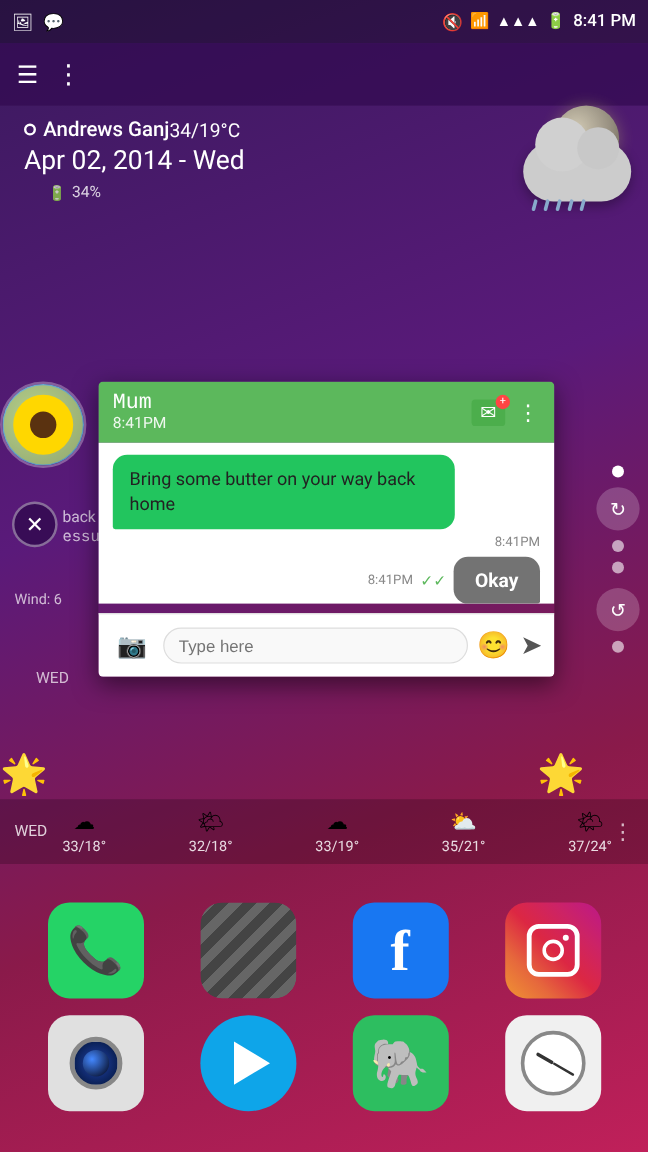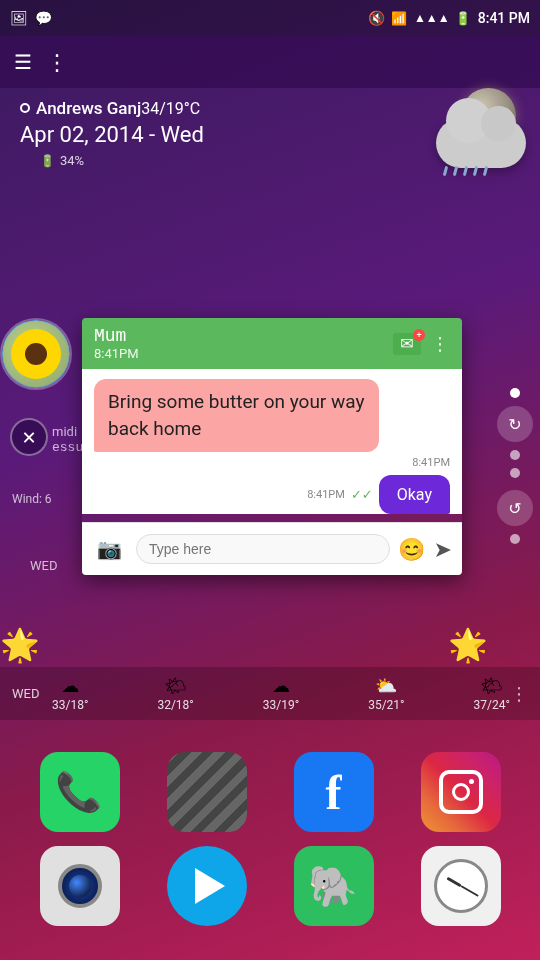--- a/index.html
+++ b/index.html
@@ -251,25 +251,25 @@
       letter-spacing: 1px;
     }
 
     .notif-body {
       background: white;
       padding: 10px 12px 0 12px;
     }
 
     
     .bubble-received {
-      background: #fca5a5;
+      background: #22c55e;
       border-radius: 12px 12px 12px 2px;
       padding: 10px 14px;
       max-width: 80%;
-      font-size: 19px;
+      font-size: 15px;
       color: #222;
       margin-bottom: 4px;
       line-height: 1.4;
     }
     .bubble-time-received {
       font-size: 11px;
       color: #888;
       text-align: right;
       margin-bottom: 6px;
     }
@@ -278,26 +278,26 @@
       justify-content: flex-end;
       align-items: center;
       gap: 6px;
       margin-bottom: 0;
     }
     .bubble-time-sent {
       font-size: 11px;
       color: #888;
     }
     .bubble-sent {
-      background: #6d28d9;
+      background: #737373;
       border-radius: 12px 12px 2px 12px;
       padding: 10px 18px;
       font-size: 16px;
       color: white;
-      font-weight: 400;
+      font-weight: 700;
     }
     .check-marks {
       color: #5cb85c;
       font-size: 13px;
     }
 
     
     .notif-input-row {
       background: white;
       display: flex;
@@ -726,21 +726,21 @@
 <div class="avatar-circle">
   <div class="avatar-bg">
     <div class="sunflower">
       <div class="sunflower-center"></div>
     </div>
   </div>
 </div>
 
 <div class="close-btn">✕</div>
 
-<div class="overflow-text" style="top:424px;">midi</div>
+<div class="overflow-text" style="top:424px;">back</div>
 <div class="overflow-text" style="top:440px;font-family:Liberation Mono, monospace;">essu</div>
 
 <div class="wind-label">Wind: 6</div>
 
 <div class="wed-label">WED</div>
 
 <div class="notification-card">
 
   <div class="notif-header">
     <div>

